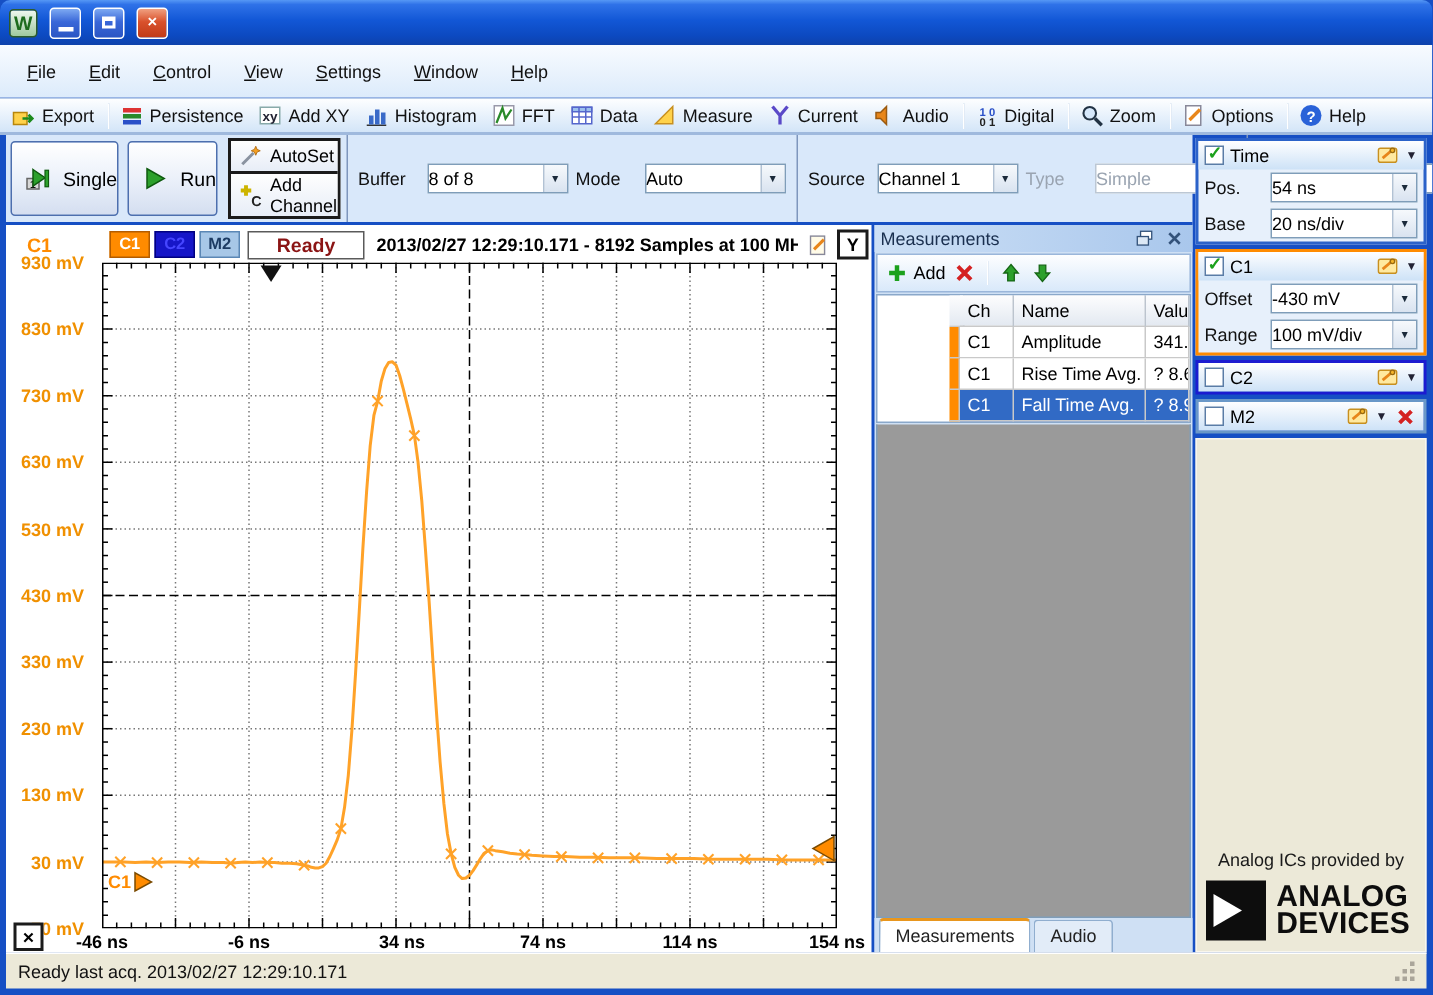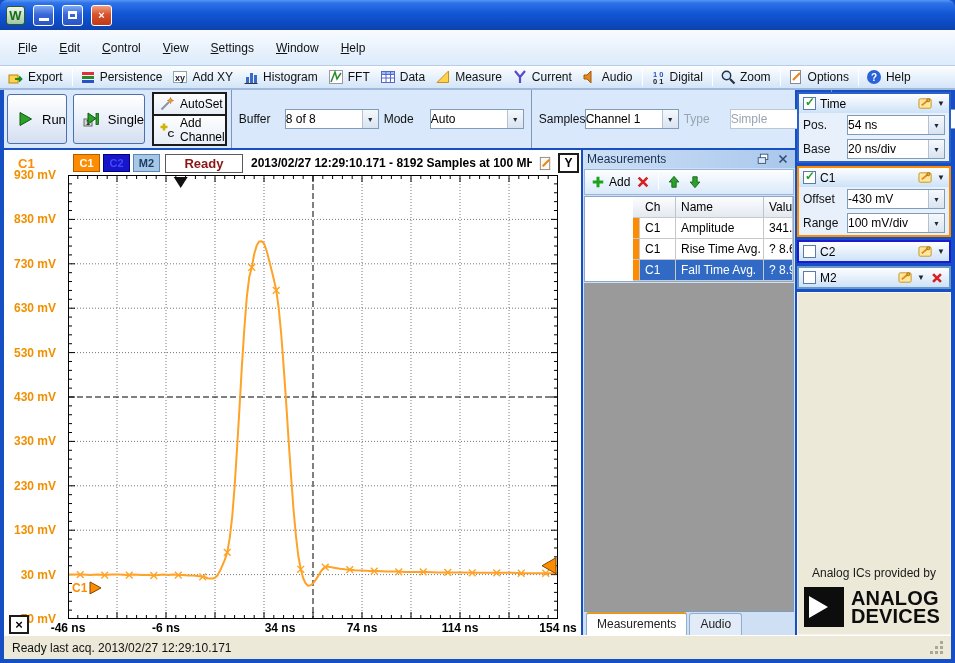--- a/index.html
+++ b/index.html
@@ -274,41 +274,41 @@
         </span>
         <span>Help</span>
       </div>
     </div>
 
   <div class="body-main">
     <div class="left-stack">
 
       <div class="controls-row">
         <div class="big-btn">
-          <span class="ic" id="ic-run">
-              <span class="ic">
-                <svg width="26" height="26" viewBox="0 0 16 16">
-                  <path d="M3 1.5 14.5 8 3 14.5z" fill="#2ca02c" stroke="#0e5a0e"></path>
-                </svg>
-              </span>
-            </span>
-          <span>Run</span>
-        </div>
-        <div class="big-btn">
           <span class="ic" id="ic-single">
               <span class="ic">
                 <svg width="26" height="26" viewBox="0 0 16 16">
                   <rect x="1" y="8" width="8" height="7" fill="#d8d8d8" stroke="#666"></rect>
                   <text x="5" y="14.2" font-size="7" font-weight="bold" text-anchor="middle" fill="#111">1</text>
                   <path d="M5 2l8 5.5L5 13z" fill="#2ca02c" stroke="#0e5a0e"></path>
                   <rect x="13" y="2.5" width="2.4" height="11" fill="#2ca02c" stroke="#0e5a0e" stroke-width="0.8"></rect>
                 </svg>
               </span>
             </span>
           <span>Single</span>
+        </div>
+        <div class="big-btn">
+          <span class="ic" id="ic-run">
+              <span class="ic">
+                <svg width="26" height="26" viewBox="0 0 16 16">
+                  <path d="M3 1.5 14.5 8 3 14.5z" fill="#2ca02c" stroke="#0e5a0e"></path>
+                </svg>
+              </span>
+            </span>
+          <span>Run</span>
         </div>
         <div class="autoset-box">
           <div class="autoset-btn">
             <span class="ic" id="ic-autoset">
                 <span class="ic">
                   <svg width="16" height="16" viewBox="0 0 16 16">
                     <path d="M2.5 13.5 10 6" stroke="#8a93a0" stroke-width="2"></path>
                     <path d="M11.5 1.5l.9 2.1 2.1.9-2.1.9-.9 2.1-.9-2.1-2.1-.9 2.1-.9z" fill="#f5a020" stroke="#b06a10" stroke-width="0.6"></path>
                   </svg>
                 </span>
@@ -338,21 +338,21 @@
             <div class="field-row">
               <span class="field-label">Mode</span>
               <div class="combo ctl-combo">
                 <span class="val">Auto</span>
                 <span class="arrow">▼</span>
               </div>
             </div>
           </div>
         <div class="field-group" id="ctl-group-1" style="flex:1;">
             <div class="field-row">
-              <span class="field-label">Samples</span>
+              <span class="field-label">Source</span>
               <div class="combo ctl-combo">
                 <span class="val">Channel 1</span>
                 <span class="arrow">▼</span>
               </div>
             </div>
             <div class="field-row">
               <span class="field-label disabled">Type</span>
               <div class="combo ctl-combo disabled">
                 <span class="val">Simple</span>
                 <span class="arrow">▼</span>
@@ -668,21 +668,21 @@
               </g>
               <polygon points="105.7,2 119.7,2 112.7,13" fill="#111"></polygon>
               <polygon points="488,382.72 488,398.72 474,390.72" fill="#ff8b00" stroke="#7a4a00"></polygon>
               <text x="4" y="416.92" font-size="12" font-weight="bold" fill="#ff8b00" font-family="Liberation Sans, sans-serif">C1</text>
               <polygon points="22,406.92 22,418.92 33,412.92" fill="#ff8b00" stroke="#7a4a00"></polygon>
               <rect x="0.5" y="0.5" width="489" height="443" fill="none" stroke="#000"></rect>
             </svg>
           <div id="x-labels">
               <span style="left:0px;">-46 ns</span>
               <span style="left:98px;">-6 ns</span>
-              <span style="left:212px;">34 ns</span>
+              <span style="left:200px;">34 ns</span>
               <span style="left:294px;">74 ns</span>
               <span style="left:392px;">114 ns</span>
               <span style="left:490px;">154 ns</span>
             </div>
           <div class="plot-close-btn">×</div>
         </div>
 
         <div class="meas-panel">
           <div class="meas-title">
             <span class="t">Measurements</span>

